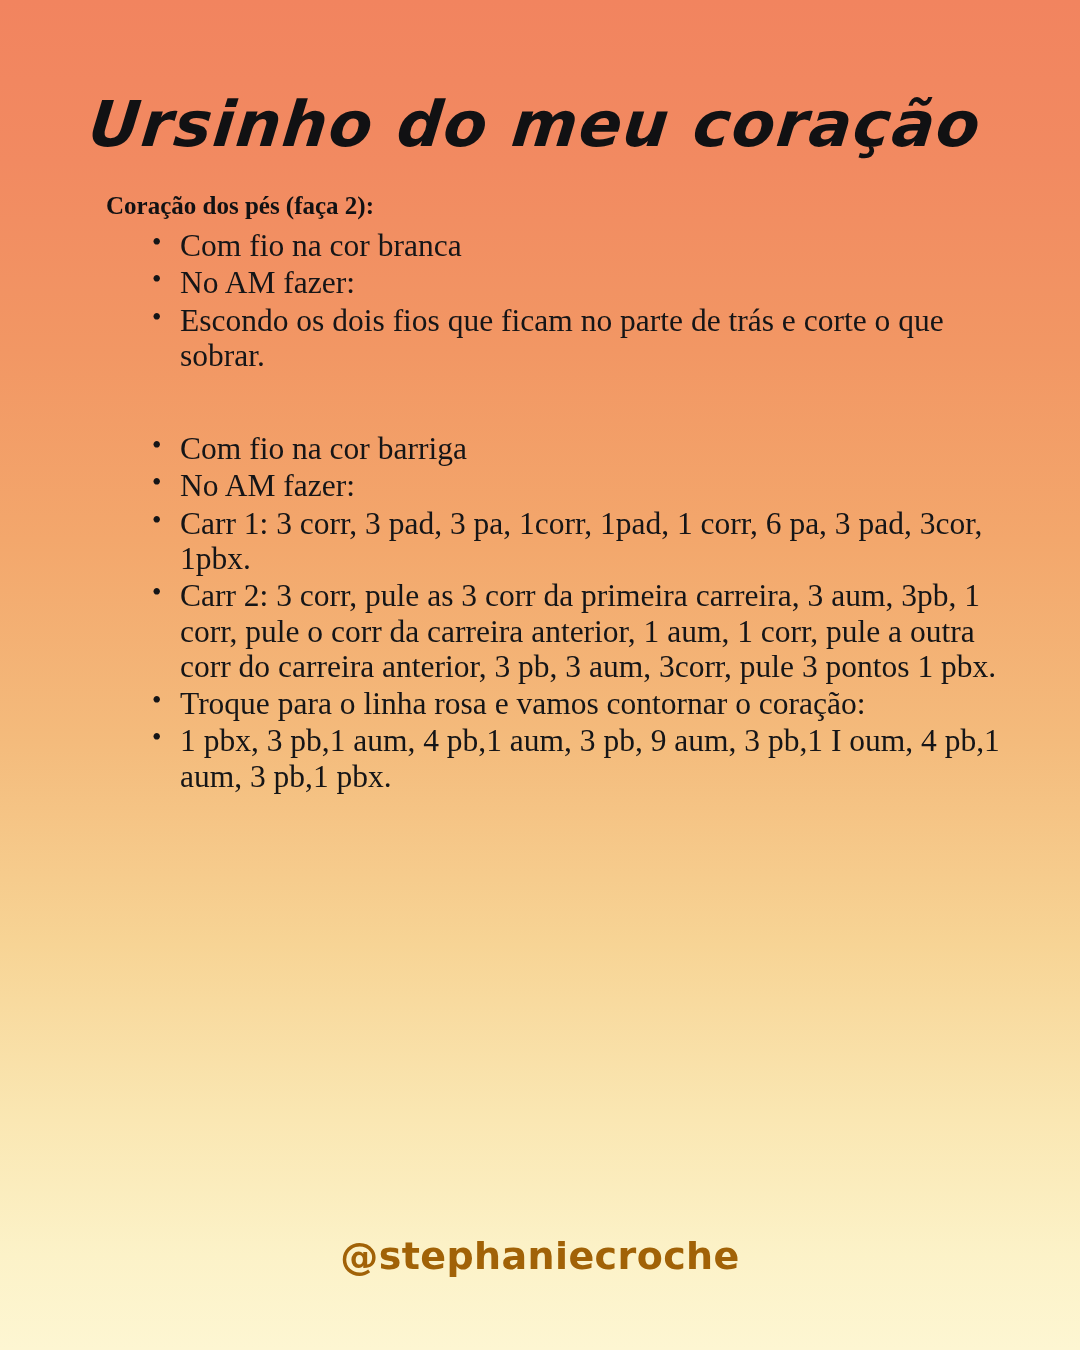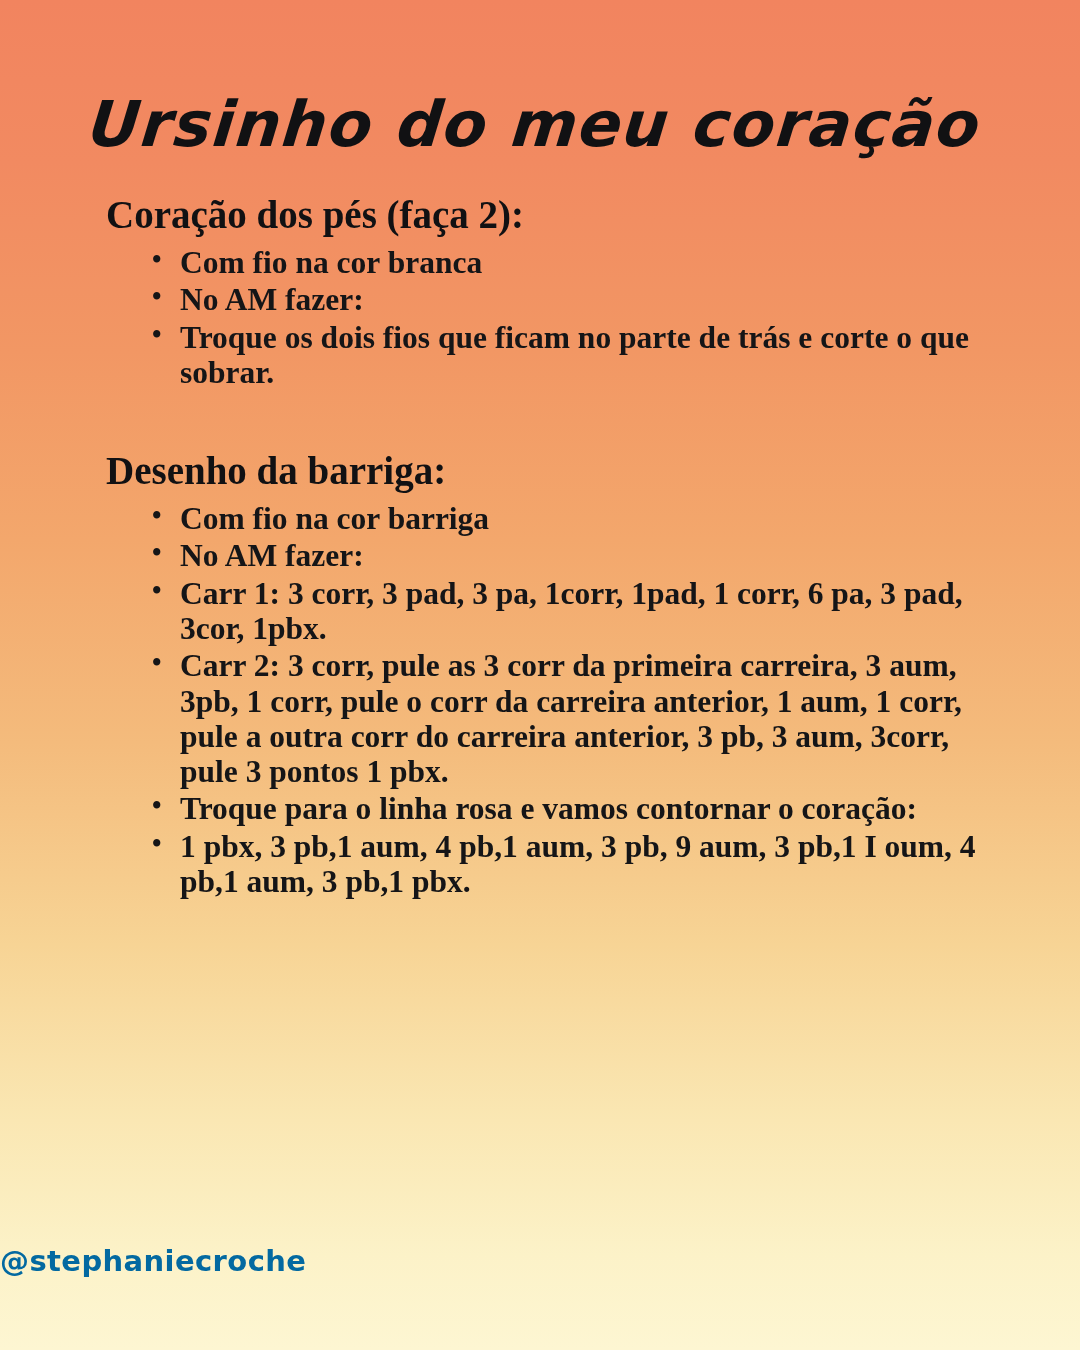--- a/index.html
+++ b/index.html
@@ -44,78 +44,76 @@
   }
   .section {
     margin-top: 34px;
   }
   .section.second {
     margin-top: 58px;
   }
   .section-heading {
     font-family: "Liberation Serif", "DejaVu Serif", serif;
     font-weight: 700;
-    font-size: 39px;
+    font-size: 25px;
     color: #111113;
     margin: 0 0 8px 40px;
   }
   ul.steps {
     list-style: none;
     margin: 0;
     padding: 0 0 0 86px;
   }
   ul.steps li {
     position: relative;
     font-size: 31.5px;
     line-height: 1.12;
     margin-bottom: 2px;
     padding-left: 28px;
     color: #151517;
-    font-weight: bold;
   }
   ul.steps li::before {
     content: "•";
     position: absolute;
     left: 0;
     top: -1px;
     font-size: 27px;
     line-height: 1.15;
     color: #151517;
   }
   .handle {
     position: absolute;
     left: 0;
     right: 0;
     bottom: 72px;
-    text-align: left;
+    text-align: center;
     font-family: "DejaVu Sans", sans-serif;
     font-weight: 700;
-    font-size: 29px;
+    font-size: 38px;
     letter-spacing: 0.4px;
-    color: #0369a1;
+    color: #a16207;
   }
 </style>
 </head>
 <body>
 
 <div class="page">
 
   <div class="title">Ursinho do meu coração</div>
 
   <div class="section">
     <div class="section-heading">Coração dos pés (faça 2):</div>
     <ul class="steps">
       <li>Com fio na cor branca</li>
       <li>No AM fazer:</li>
-      <li>Troque os dois fios que ficam no parte de trás e corte o que sobrar.</li>
+      <li>Escondo os dois fios que ficam no parte de trás e corte o que sobrar.</li>
     </ul>
   </div>
 
   <div class="section second">
-    <div class="section-heading">Desenho da barriga:</div>
     <ul class="steps">
       <li>Com fio na cor barriga</li>
       <li>No AM fazer:</li>
       <li>Carr 1: 3 corr, 3 pad, 3 pa, 1corr, 1pad, 1 corr, 6 pa, 3 pad, 3cor, 1pbx.</li>
       <li>Carr 2: 3 corr, pule as 3 corr da primeira carreira, 3 aum, 3pb, 1 corr, pule o corr da carreira anterior, 1 aum, 1 corr, pule a outra corr do carreira anterior, 3 pb, 3 aum, 3corr, pule 3 pontos 1 pbx.</li>
       <li>Troque para o linha rosa e vamos contornar o coração:</li>
       <li>1 pbx, 3 pb,1 aum, 4 pb,1 aum, 3 pb, 9 aum, 3 pb,1 I oum, 4 pb,1 aum, 3 pb,1 pbx.</li>
     </ul>
   </div>
 

